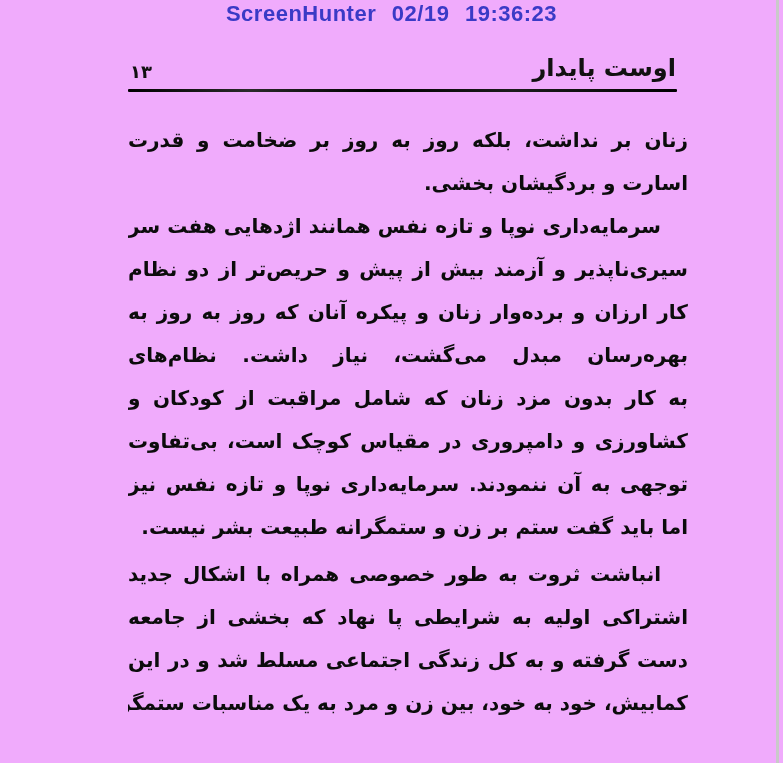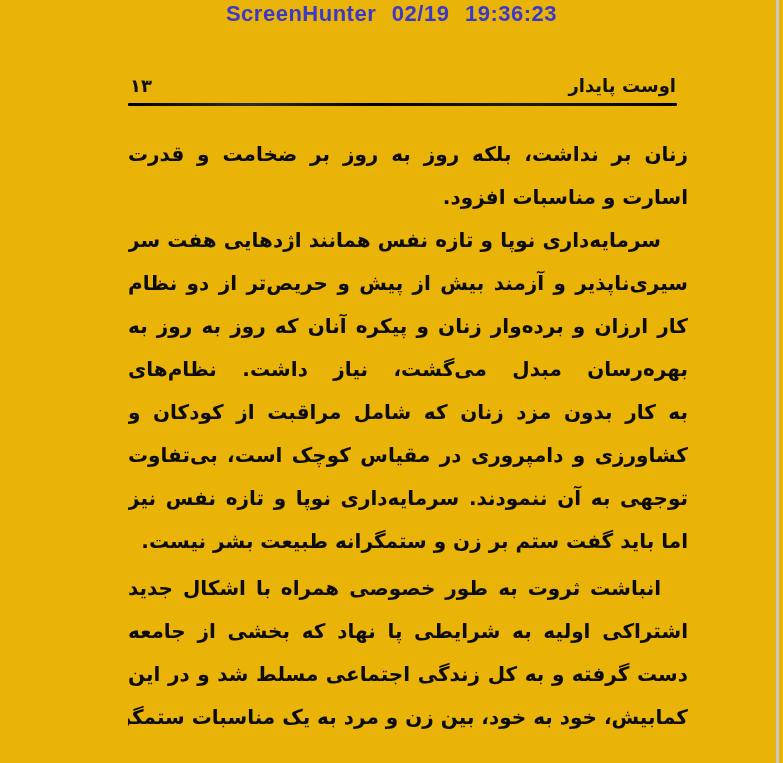--- a/index.html
+++ b/index.html
@@ -1,20 +1,20 @@
 <!DOCTYPE html>
 <html lang="fa"><head>
 <meta charset="utf-8">
 <style>
   html, body { margin: 0; padding: 0; background: #ffffff; }
   .page {
     position: relative;
     width: 783px;
     height: 763px;
-    background: #eab308;
+    background: #f0abfc;
     overflow: hidden;
     font-family: "DejaVu Sans", sans-serif;
   }
   
   .caption-bar {
     position: absolute;
     top: 1px;
     left: 0;
     right: 0;
     text-align: center;
@@ -32,37 +32,37 @@
     top: 0;
     right: 4px;
     width: 3px;
     height: 763px;
     background: #c9c9c9;
   }
   
   .content {
     position: absolute;
     left: 128px;
-    top: 75px;
+    top: 54px;
     width: 560px;
   }
   .page-header {
     display: flex;
     justify-content: space-between;
     align-items: flex-end;
     direction: ltr;
     color: #111111;
     font-weight: bold;
   }
   .page-number {
     font-size: 18px;
     padding-left: 2px;
   }
   .running-title {
-    font-size: 18px;
+    font-size: 24px;
     direction: rtl;
     padding-right: 12px;
   }
   .header-rule {
     margin-top: 7px;
     width: 549px;
     height: 3px;
     border-radius: 1px;
     background: linear-gradient(90deg, #000000 0%, #2a2a2a 22%, #000000 45%, #1c1c1c 70%, #000000 100%);
   }
@@ -108,21 +108,21 @@
       <span class="page-number">۱۳</span>
       <span class="running-title">اوست پایدار</span>
     </div>
 
     <div class="header-rule"></div>
 
     <div class="body-text">
 
       <div class="paragraph">
         <div class="line just">زنان بر نداشت، بلکه روز به روز بر ضخامت و قدرت استحکام زنجیرهای</div>
-        <div class="line last">اسارت و مناسبات افزود.</div>
+        <div class="line last">اسارت و بردگیشان بخشی.</div>
       </div>
 
       <div class="paragraph">
         <div class="line just indent">سرمایه‌داری نوپا و تازه نفس همانند اژدهایی هفت سر و اهریمنی</div>
         <div class="line just">سیری‌ناپذیر و آزمند بیش از پیش و حریص‌تر از دو نظام غارتگر پیشین به</div>
         <div class="line just">کار ارزان و برده‌وار زنان و پیکره آنان که روز به روز به کالای سودآور و</div>
         <div class="line just">بهره‌رسان مبدل می‌گشت، نیاز داشت. نظام‌های برده‌داری و فئودالی نسبت</div>
         <div class="line just">به کار بدون مزد زنان که شامل مراقبت از کودکان و کهنسالان، آشپزی،</div>
         <div class="line just">کشاورزی و دامپروری در مقیاس کوچک است، بی‌تفاوت بودند و کوچک‌ترین</div>
         <div class="line just">توجهی به آن ننمودند. سرمایه‌داری نوپا و تازه نفس نیز وقعی به آن ننهاد،</div>

